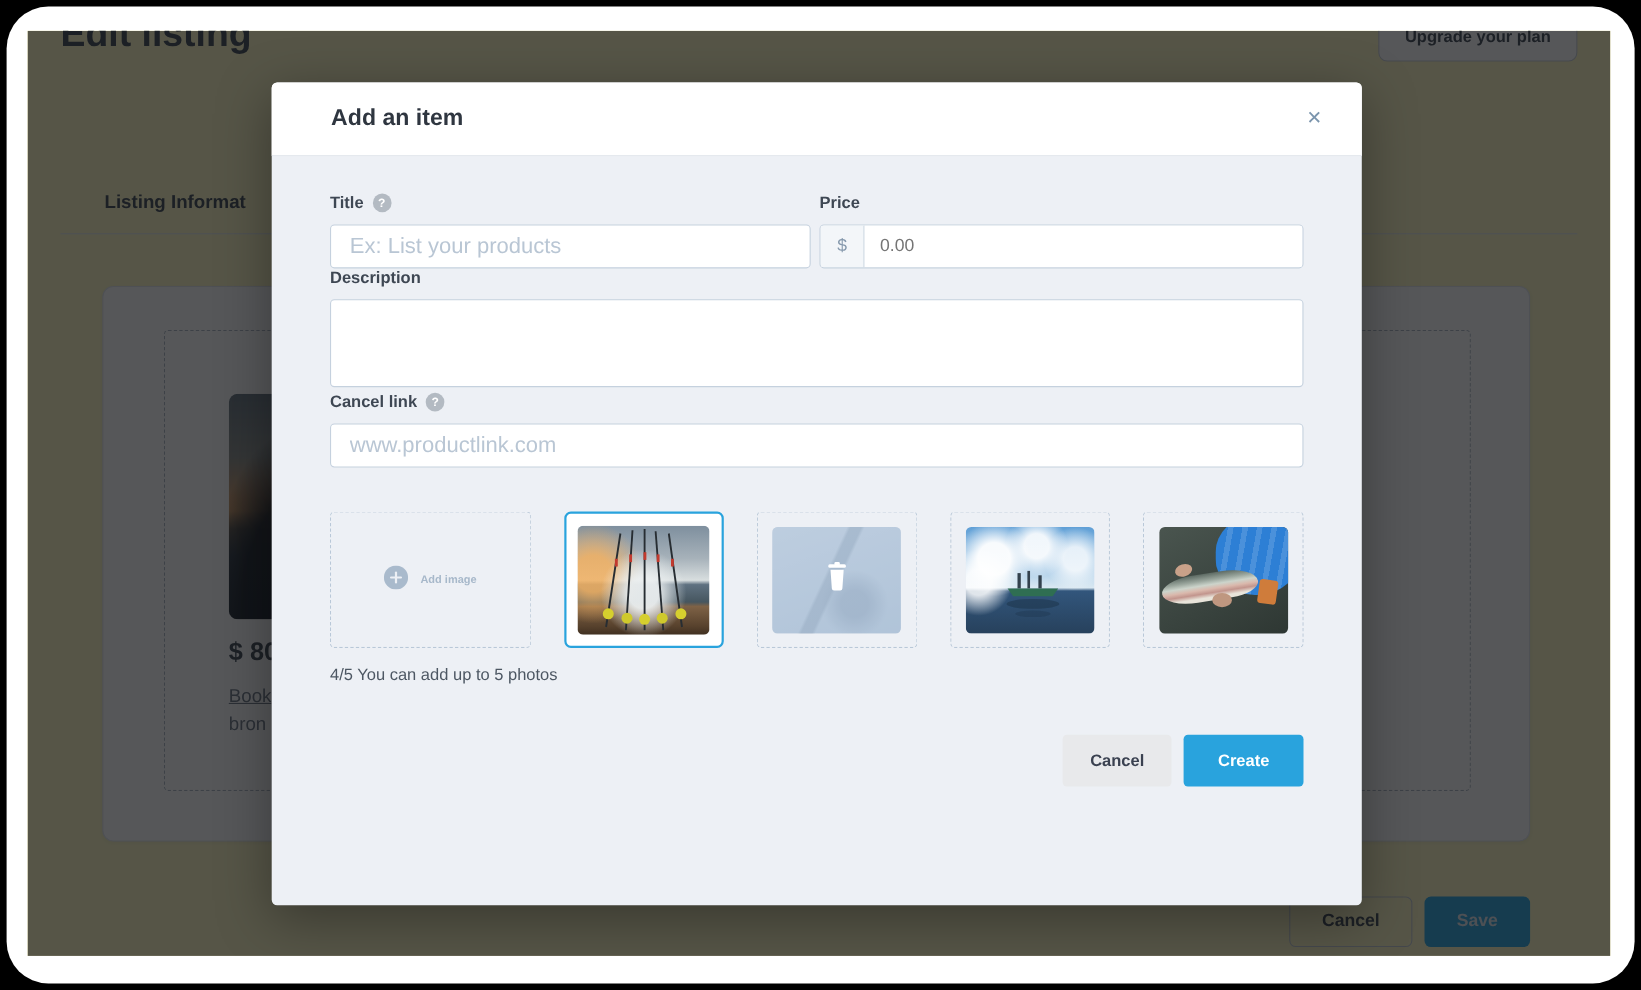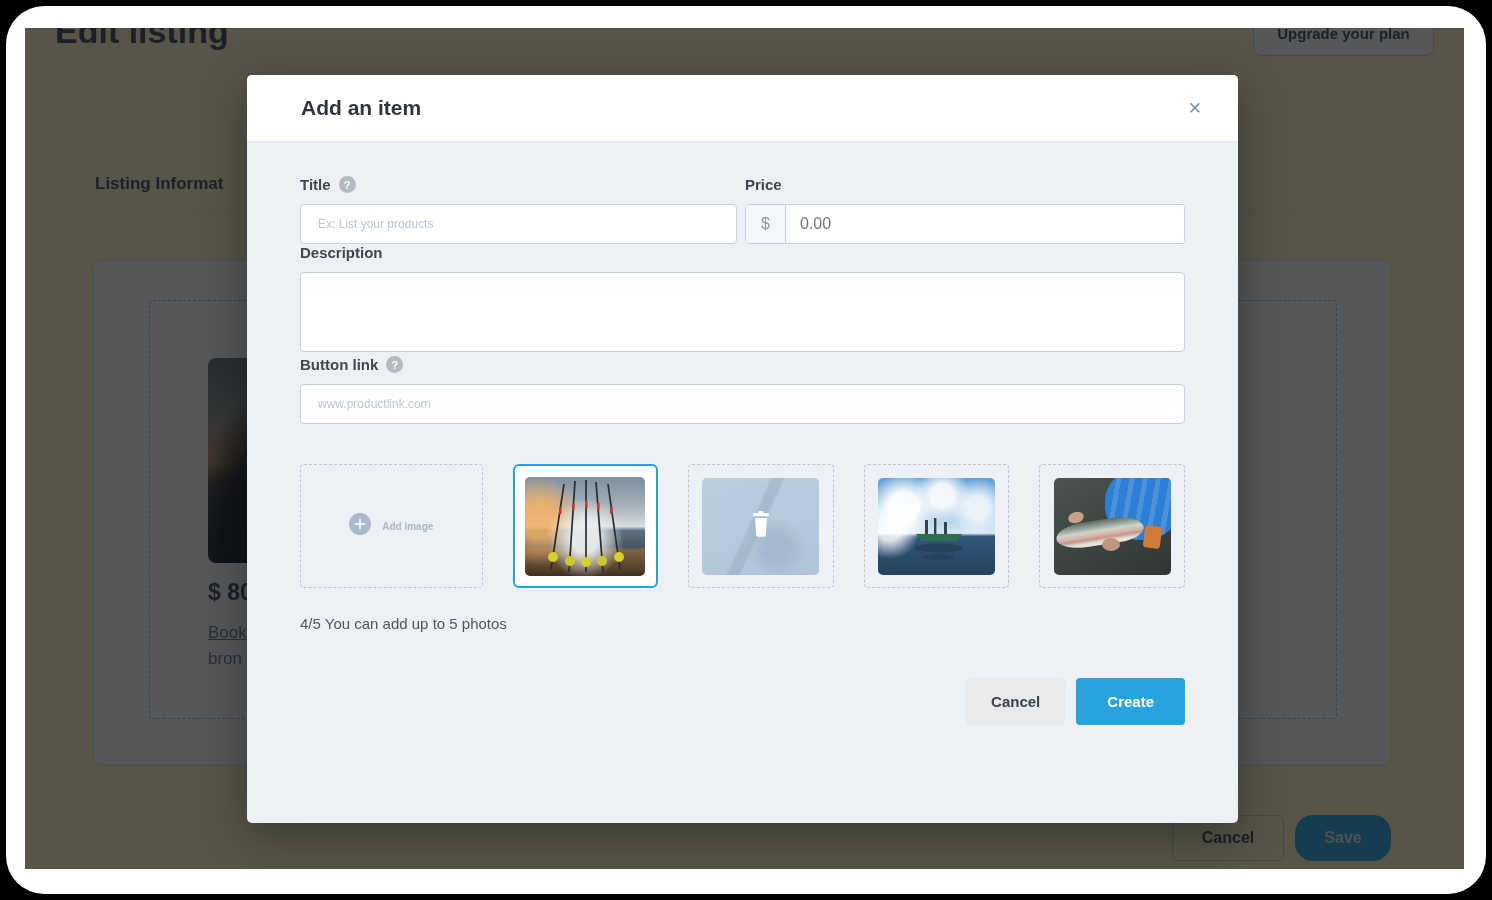--- a/index.html
+++ b/index.html
@@ -17,35 +17,35 @@
   .card { position:absolute; left:68px; top:232px; width:1298px; height:505px; background:#fff; border:1px solid #e4e8ee; border-radius:10px; box-shadow:0 1px 4px rgba(40,50,60,.06); }
   .dropzone { position:absolute; left:55px; top:39px; width:1188px; height:419px; border:1px dashed #aab6c2; border-radius:4px; }
   .preview-photo { position:absolute; left:58px; top:57px; width:165px; height:205px; border-radius:8px;
      background:
        radial-gradient(ellipse at 40% 96%, rgba(20,26,34,.9) 0 38%, transparent 60%),
        linear-gradient(#66747f 0%, #8b8e8a 28%, #c9986a 46%, #daa269 52%, #6d6253 60%, #3d4854 72%, #2c3640 100%); }
   .preview-price { position:absolute; left:58px; top:278px; font-size:23px; font-weight:800; color:#3e4753; }
   .preview-line1 { position:absolute; left:58px; top:322px; font-size:17px; color:#6e7987;text-decoration:underline; }
   .preview-line2 { position:absolute; left:58px; top:348px; font-size:17px; color:#6e7987; }
   .page-cancel { position:absolute; left:1147px; top:787px; width:112px; height:46px; background:transparent; border:1px solid #c4cad2; border-radius:6px; font-size:16px; font-weight:700; color:#3f4753; text-align:center; line-height:44px; }
-  .page-save { position:absolute; left:1270px; top:787px; width:96px; height:46px; background:#29a3dd; border-radius:18px; font-size:16px; font-weight:700; color:#dfe7ee; text-align:center; line-height:46px; }
+  .page-save { position:absolute; left:1270px; top:787px; width:96px; height:46px; background:#29a3dd; border-radius:6px; font-size:16px; font-weight:700; color:#dfe7ee; text-align:center; line-height:46px; }
 
   
   .backdrop { position:absolute; inset:0; background:rgba(14,16,18,0.70); }
 
   
   .modal { position:absolute; left:222px; top:47px; width:991px; height:748px; background:#edf0f5; border-radius:5px; box-shadow:0 12px 48px rgba(0,0,0,.35); }
   .modal-header { position:relative; height:67px; background:#fff; border-bottom:1px solid #e3e7ed; border-radius:5px 5px 0 0; display:flex; align-items:center; padding:0 26px 0 54px; }
   .modal-title { font-size:21px; font-weight:800; color:#2f3640; flex:1; }
   .modal-close { font-size:17px; font-weight:700; color:#7b95ad; cursor:pointer; padding:6px 10px; }
   .modal-body { padding:34px 53px 0 53px; }
 
   .field-label { display:flex; align-items:center; gap:8px; font-size:15px; font-weight:700; color:#3e4753; margin-bottom:11px; }
   .help-icon { width:17px; height:17px; border-radius:50%; background:#b3bac2; color:#fff; font-size:11px; font-weight:700; display:flex; align-items:center; justify-content:center; }
-  .text-input { width:100%; height:40px; border:1px solid #c5d1de; border-radius:4px; background:#fff; padding:0 17px; font-size:12px; color:#3e4753; font-family:inherit; outline:none; }
+  .text-input { width:100%; height:40px; border:1px solid #c5d1de; border-radius:4px; background:#fff; padding:0 17px; font-size:20px; color:#3e4753; font-family:inherit; outline:none; }
   .text-input::placeholder, textarea::placeholder { color:#b9c6d4; opacity:1; }
 
   .row-two-col { display:flex; gap:8px; }
   .col-title { width:437px; }
   .col-price { flex:1; }
   .price-group { display:flex; height:40px; border:1px solid #c5d1de; border-radius:4px; background:#fff; overflow:hidden; }
   .currency-box { width:40px; background:#f3f6f9; border-right:1px solid #c5d1de; display:flex; align-items:center; justify-content:center; font-size:16px; color:#8699ad; }
   .price-input { flex:1; border:none; padding:12px 14px; font-size:16px; color:#3e4753; font-family:inherit; outline:none; }
 
   .mt-block { }
@@ -84,21 +84,21 @@
   .fish-jacket { position:absolute; right:-12px; top:-10px; width:78px; height:72px; background:
       repeating-linear-gradient(100deg, rgba(255,255,255,.14) 0 5px, transparent 5px 13px), #2d7fd5;
       border-radius:46% 40% 52% 46%; }
   .fish-patch { position:absolute; right:10px; top:48px; width:17px; height:22px; background:#cf7c3b; border-radius:3px; transform:rotate(8deg); }
   .fish-body { position:absolute; left:2px; top:42px; width:88px; height:25px; transform:rotate(-9deg);
       background:linear-gradient(#5d6a63 0%, #9aa69d 25%, #ccd4cb 42%, #dab8ac 58%, #c2958d 72%, #e8e4da 88%);
       border-radius:54% 62% 50% 60% / 85% 95% 75% 85%; }
   .fish-hand1 { position:absolute; left:14px; top:34px; width:16px; height:11px; background:#c9a189; border-radius:50%; transform:rotate(-16deg); }
   .fish-hand2 { position:absolute; left:48px; top:60px; width:18px; height:13px; background:#bf9780; border-radius:50%; }
 
-  .photos-counter { margin-top:27px; font-size:15px; color:#4d5763; }
+  .photos-counter { margin-top:16px; font-size:15px; color:#4d5763; }
 
   .modal-actions { margin-top:46px; display:flex; justify-content:flex-end; gap:11px; }
   .btn { height:47px; border:none; border-radius:4px; font-size:15px; font-weight:700; font-family:inherit; cursor:pointer; }
   .btn-cancel { background:#e8e9eb; color:#3a4150; padding:0 25px; }
   .btn-create { background:#29a3dd; color:#fff; padding:0 31px; }
 </style>
 </head>
 <body>
 
 <div class="window">
@@ -152,21 +152,21 @@
 
         <div class="mt-block">
           <div class="field-label">
             <span>Description</span>
           </div>
           <textarea class="desc-textarea" style=""></textarea>
         </div>
 
         <div class="mt-block">
           <div class="field-label">
-            <span>Button link</span>
+            <span>Cancel link</span>
             <span class="help-icon">?</span>
           </div>
           <input class="text-input" type="text" placeholder="www.productlink.com" style="">
         </div>
 
         <div class="photos-row">
 
           <div class="add-image-box">
             <span>
               <svg width="22" height="22" viewBox="0 0 22 22">

